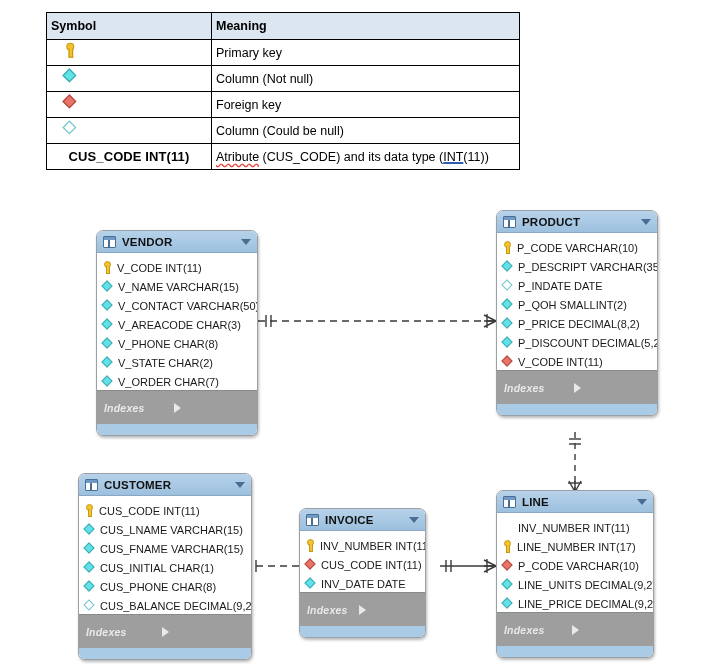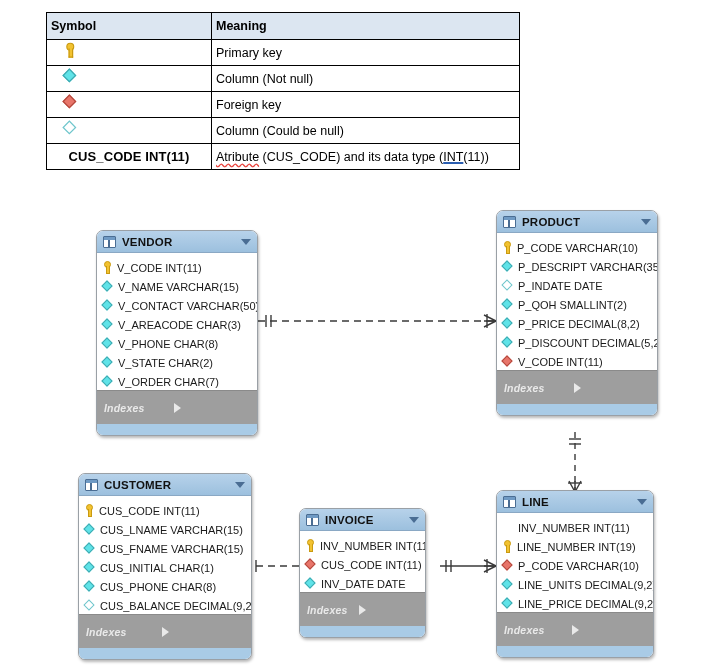--- a/index.html
+++ b/index.html
@@ -438,21 +438,21 @@
   <div class="ent-body">
     <div class="attr">
         <span class="noicon"></span>
         <span>INV_NUMBER INT(11)</span>
       </div>
     <div class="attr">
         <span class="ic ic-key">
           <i class="kh"></i>
           <i class="kb"></i>
         </span>
-        <span>LINE_NUMBER INT(19)</span>
+        <span>LINE_NUMBER INT(17)</span>
       </div>
     <div class="attr">
         <span class="ic ic-dia dia-fk">
           <i></i>
         </span>
         <span>P_CODE VARCHAR(10)</span>
       </div>
     <div class="attr">
         <span class="ic ic-dia dia-nn">
           <i></i>

